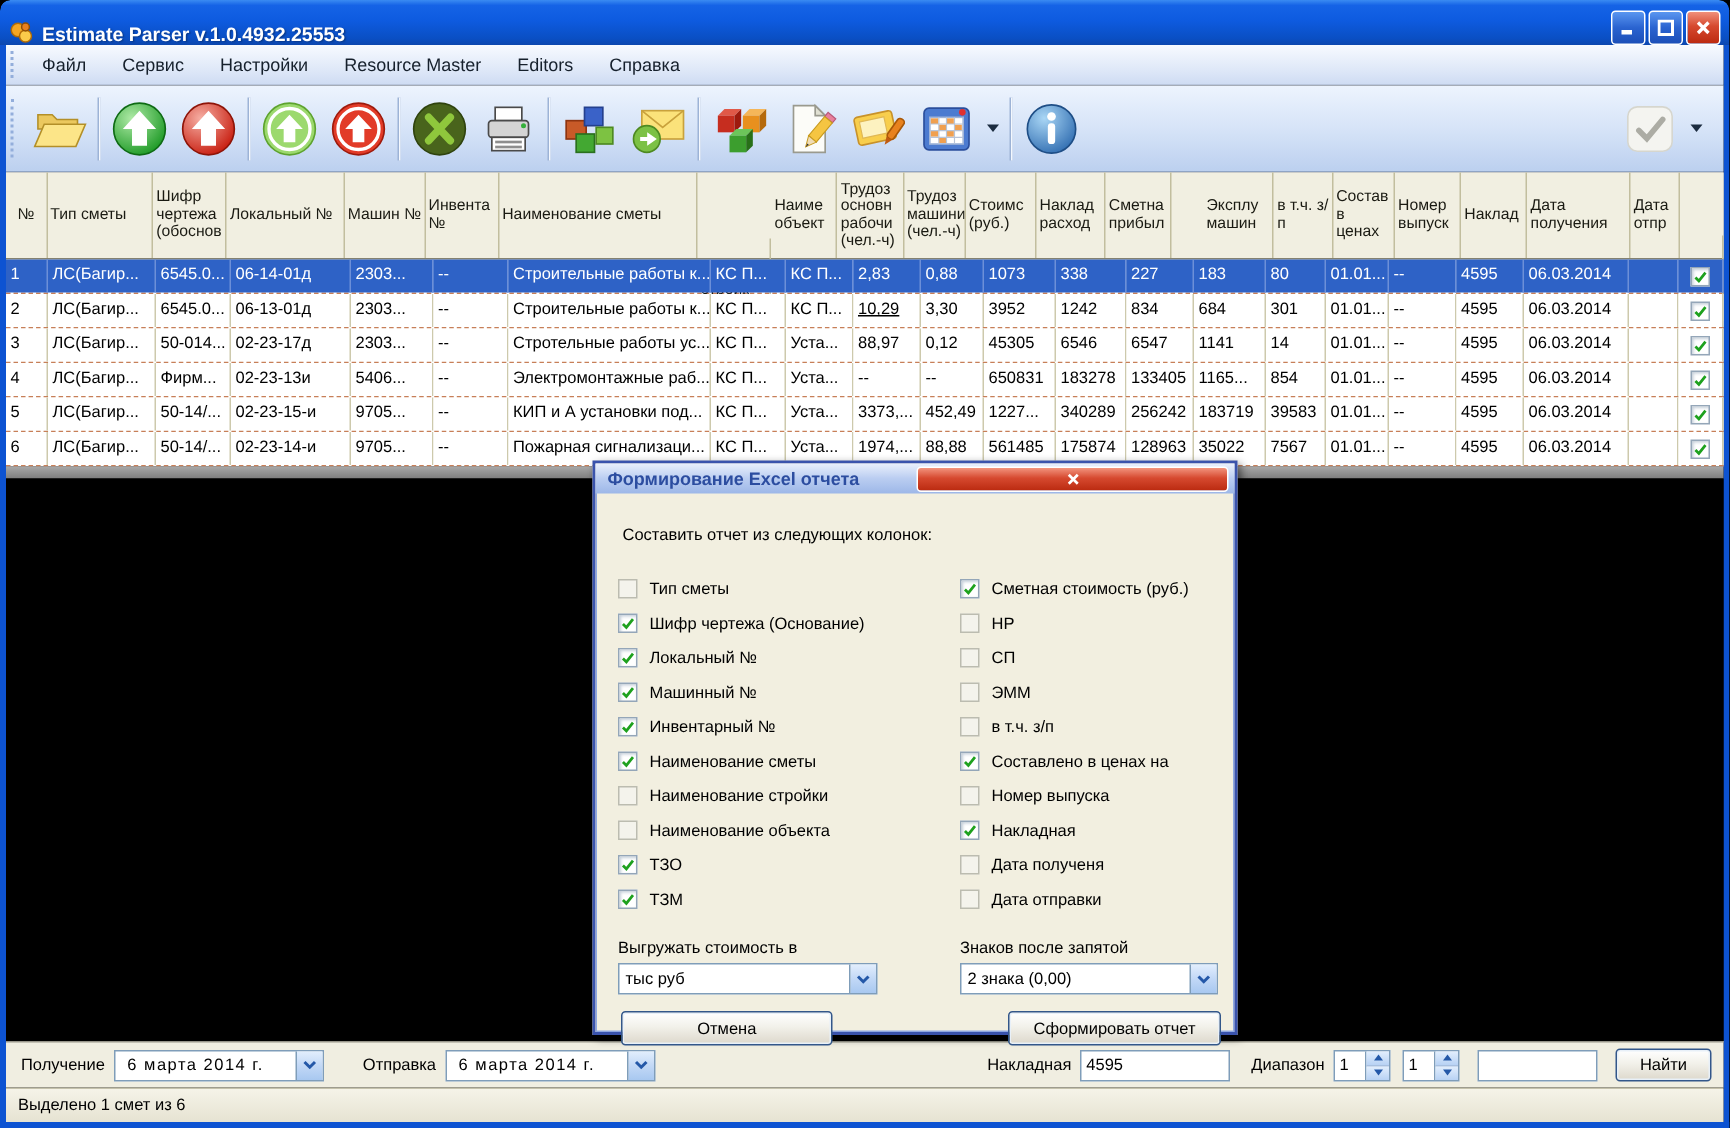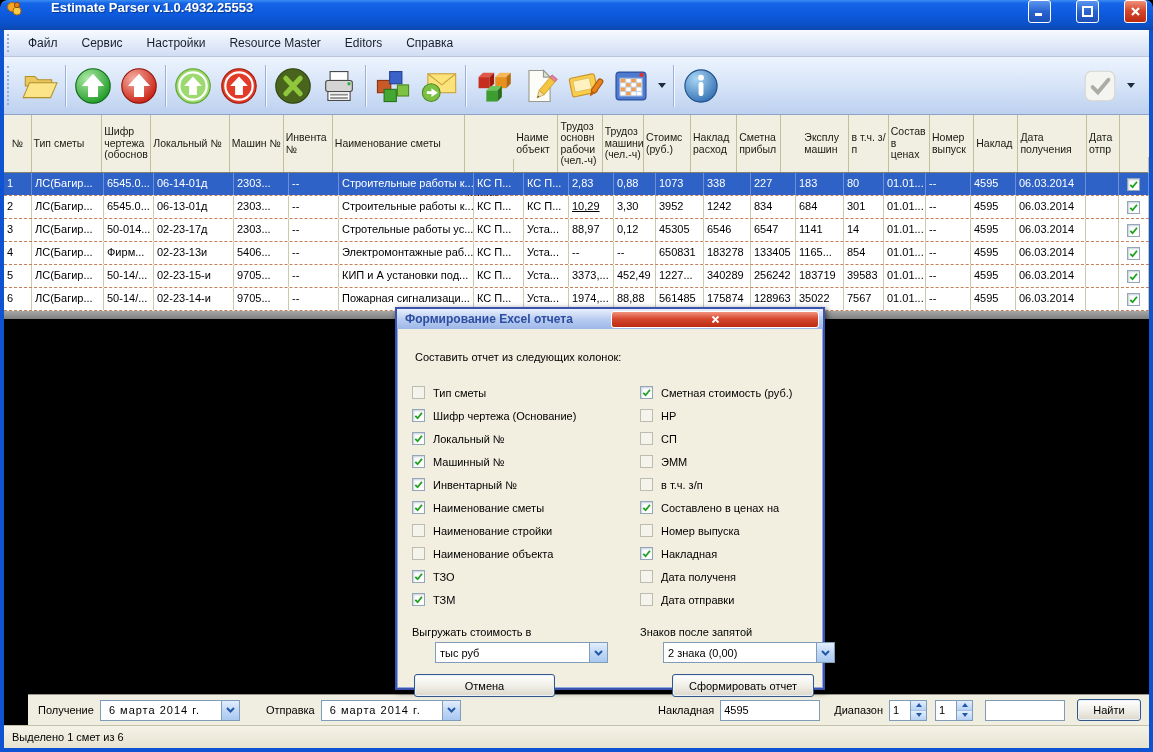--- a/index.html
+++ b/index.html
@@ -1,21 +1,21 @@
 <!DOCTYPE html>
 <html><head>
 <meta charset="utf-8">
 <style>
   html,body{margin:0;padding:0;background:#000;}
   body{width:1153px;height:752px;font-family:"Liberation Sans",sans-serif;-webkit-font-smoothing:none;}
   .window{position:relative;width:1153px;height:752px;overflow:hidden;border-radius:7px 7px 0 0;}
 
   
   .titlebar{height:30px;background:linear-gradient(180deg,#3A8BF2 0%,#1563E6 12%,#0E5BE0 45%,#0A4FC4 85%,#0D47AE 100%);
-    display:flex;align-items:flex-start;padding:0 6px;border-radius:7px 7px 0 0;gap:23px;}
+    display:flex;align-items:flex-end;padding:0 6px;border-radius:7px 7px 0 0;}
   .titlebar .app-title{color:#fff;font-weight:bold;font-size:13px;text-shadow:1px 1px 1px #0A3A8C;margin-left:5px;flex:1;}
   .winbtn{width:21px;height:21px;margin-left:2px;border:1px solid #fff;border-radius:3px;
     background:linear-gradient(180deg,#5A96F0,#2A63D0 50%,#1C4FB8);display:flex;align-items:center;justify-content:center;}
   .winbtn.close{background:linear-gradient(180deg,#F0907A,#D6492F 45%,#BC2A10);}
   .winbtn svg{display:block;}
 
   
   .frame{position:absolute;top:30px;left:0;right:0;bottom:0;border-left:4px solid #0D53D2;border-right:4px solid #0D53D2;
     border-bottom:4px solid #0D53D2;background:#000;display:flex;flex-direction:column;}
 
@@ -64,34 +64,34 @@
   .dlg-body{position:relative;height:calc(100% - 20px);font-size:11px;}
   .dlg-subtitle{position:absolute;left:18px;top:22px;color:#000;}
   .optcols{position:absolute;left:15px;top:52px;display:flex;}
   .optcol{display:flex;flex-direction:column;}
   .optcol.left{width:228px;}
   .optcol.right{width:182px;}
   .opt{height:23px;display:flex;align-items:center;}
   .optlabel{margin-left:8px;}
   .dlg-label-unit{position:absolute;left:15px;top:297px;}
   .dlg-label-dec{position:absolute;left:243px;top:297px;}
-  .xp-combo{position:absolute;height:21px;border:1px solid #7F9DB9;background:#fff;display:flex;align-items:center;box-sizing:border-box;margin-left:23px;}
+  .xp-combo{position:absolute;height:21px;border:1px solid #7F9DB9;background:#fff;display:flex;align-items:center;box-sizing:border-box;}
   .xp-combo .val{flex:1;padding-left:4px;font-size:11px;white-space:nowrap;overflow:hidden;}
   .combo-arrow{width:17px;height:100%;border-left:1px solid #7F9DB9;background:linear-gradient(180deg,#E2EEFD,#C2D8F6 50%,#A8C8F0);
     display:flex;align-items:center;justify-content:center;}
   .combo-unit{left:15px;top:313px;width:173px;}
   .combo-dec{left:243px;top:313px;width:172px;}
   .xp-btn{position:absolute;height:23px;border:1px solid #33578A;border-radius:3px;font-size:11px;color:#000;
     background:linear-gradient(180deg,#FFFFFF,#F2F1EA 45%,#DDD8CC);display:flex;align-items:center;justify-content:center;box-sizing:border-box;
     box-shadow:inset 0 0 0 1px #E8F0F8;}
   .btn-cancel{left:17px;top:345px;width:141px;}
   .btn-submit{left:275px;top:345px;width:142px;}
 
   
-  .bottombar{height:30px;background:#F0EEE1;border-top:1px solid #97958A;display:flex;align-items:center;padding:0 8px;font-size:11px;color:#000;margin-left:24px;}
+  .bottombar{height:30px;background:#F0EEE1;border-top:1px solid #97958A;display:flex;align-items:center;padding:0 8px;font-size:11px;color:#000;}
   .bb-label{margin:0 6px 0 2px;}
   .datecombo{width:140px;height:21px;border:1px solid #7F9DB9;background:#fff;display:flex;align-items:center;box-sizing:border-box;}
   .datecombo .val{flex:1;padding-left:8px;letter-spacing:1px;white-space:nowrap;overflow:hidden;}
   .xp-input{height:21px;border:1px solid #7F9DB9;background:#fff;font-family:"Liberation Sans",sans-serif;font-size:11px;
     padding:0 3px;box-sizing:border-box;}
   .spinner{width:38px;height:21px;border:1px solid #7F9DB9;background:#fff;display:flex;box-sizing:border-box;}
   .spinner .val{flex:1;padding-left:3px;line-height:19px;}
   .spinbtns{width:15px;display:flex;flex-direction:column;border-left:1px solid #7F9DB9;}
   .spinbtn{flex:1;background:linear-gradient(180deg,#E2EEFD,#B8D2F4);display:flex;align-items:center;justify-content:center;}
   .spinbtn+.spinbtn{border-top:1px solid #A8C0E0;}

